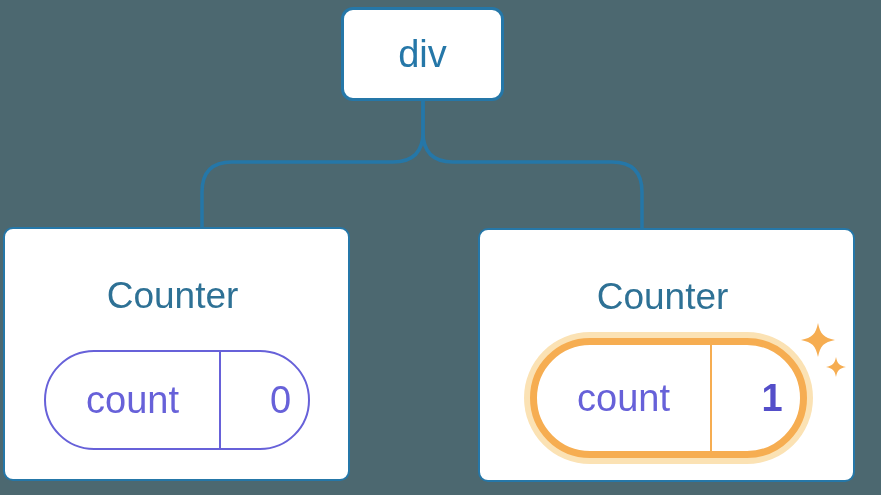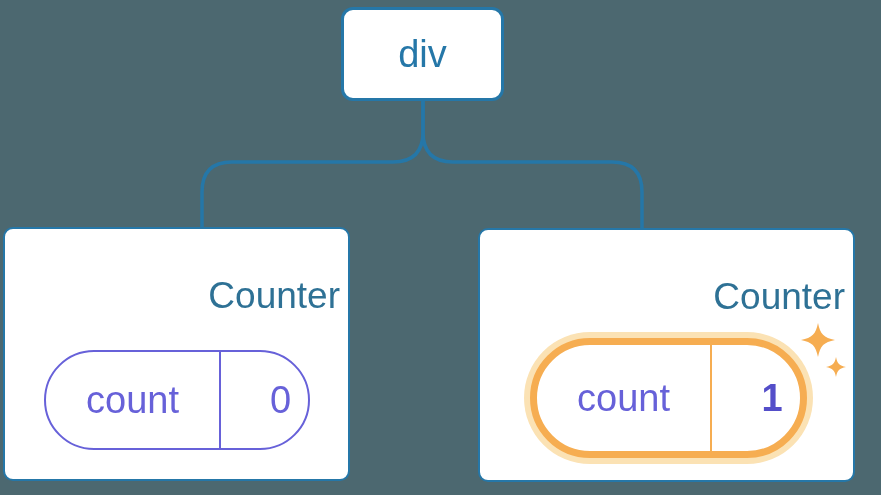--- a/index.html
+++ b/index.html
@@ -29,21 +29,21 @@
     box-sizing: border-box;
     background: var(--card-white);
     border: 2.5px solid var(--stroke-blue);
     border-radius: 10px;
   }
   .card-left  { left: 3px;   top: 227px; width: 347px; height: 254px; }
   .card-right { left: 478px; top: 228px; width: 377px; height: 254px; }
 
   .card-title {
     position: absolute; top: 46px; left: 0; right: 8px;
-    text-align: right;
+    text-align: center;
     font-size: 37px; font-weight: 500;
     color: var(--title-blue);
   }
 
   .pill {
     position: absolute;
     box-sizing: border-box;
     display: flex;
     background: var(--card-white);
     gap: 32px;

